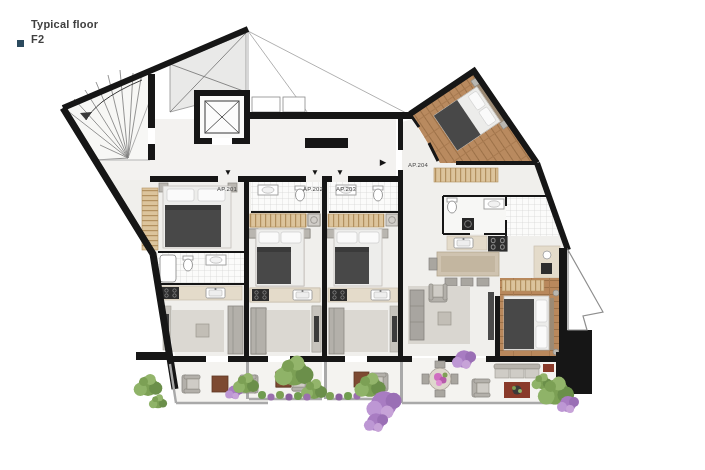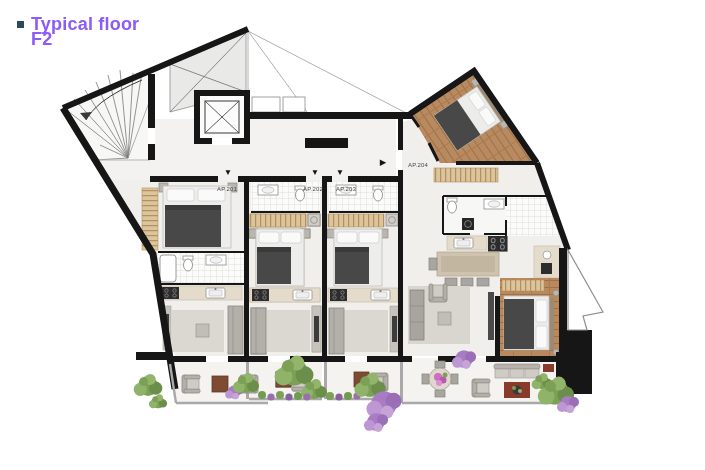--- a/index.html
+++ b/index.html
@@ -1,19 +1,19 @@
 <!DOCTYPE html>
 <html><head>
 <meta charset="utf-8">
 <style>
   html,body{margin:0;padding:0;background:#ffffff;}
   .stage{position:relative;width:705px;height:470px;background:#ffffff;overflow:hidden;
          font-family:"Liberation Sans", sans-serif;}
-  .title{position:absolute;left:17px;top:17px;display:flex;align-items:flex-start;
-         color:#8b5cf6;font-size:18px;font-weight:700;line-height:15px;letter-spacing:.2px;}
+  .title{position:absolute;left:17px;top:17px;display:flex;align-items:flex-end;
+         color:#404040;font-size:11px;font-weight:700;line-height:15px;letter-spacing:.2px;}
   .title .bullet{width:7px;height:7px;background:#2b4a5e;margin:4px 7px 0 0;flex:0 0 auto;}
   svg{position:absolute;left:0;top:0;}
   text{font-family:"Liberation Sans", sans-serif;}
   .lbl{font-size:6px;fill:#4a4a4a;letter-spacing:.2px;}
   .arrow{font-size:8.5px;fill:#141414;}
 </style>
 </head>
 <body>
 
 <div class="stage">

